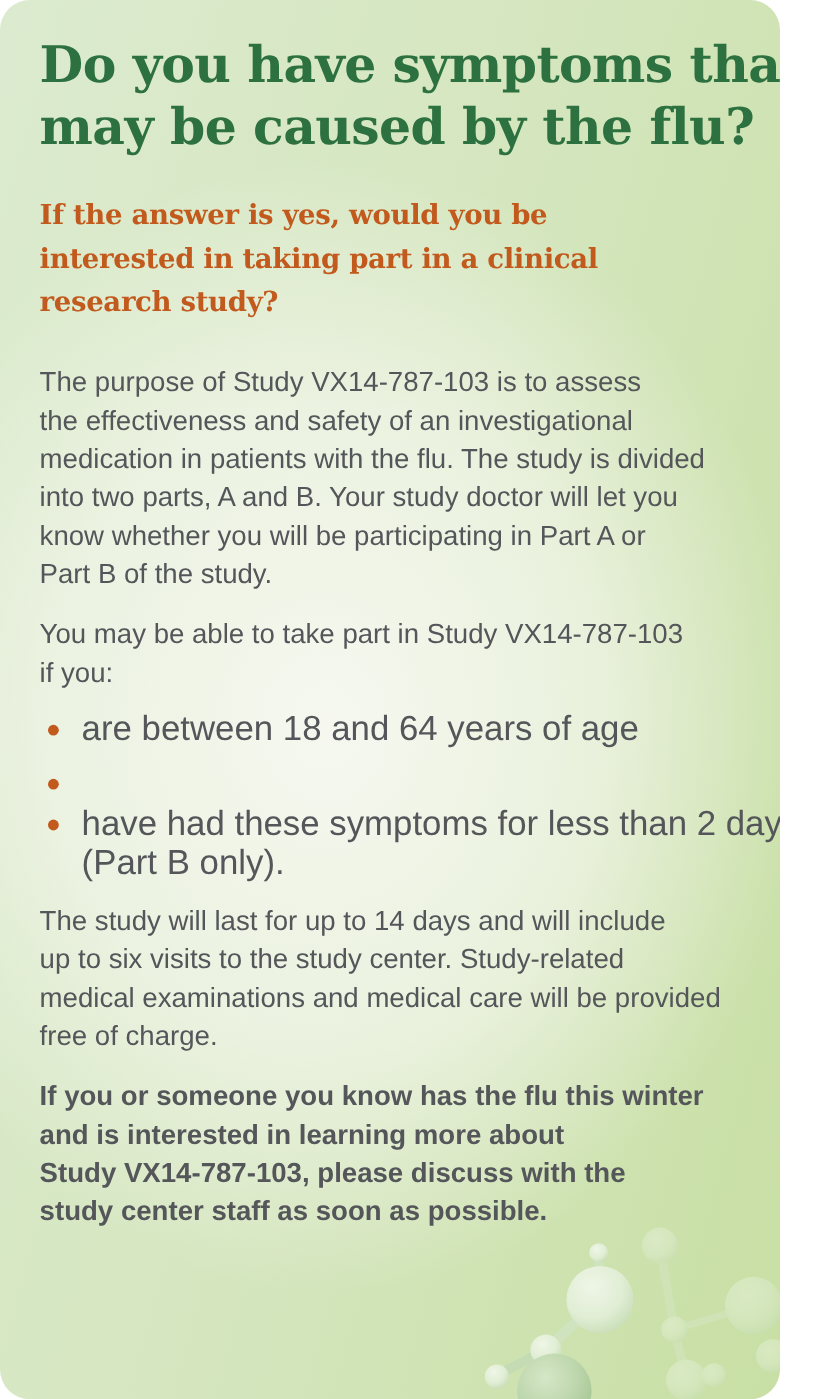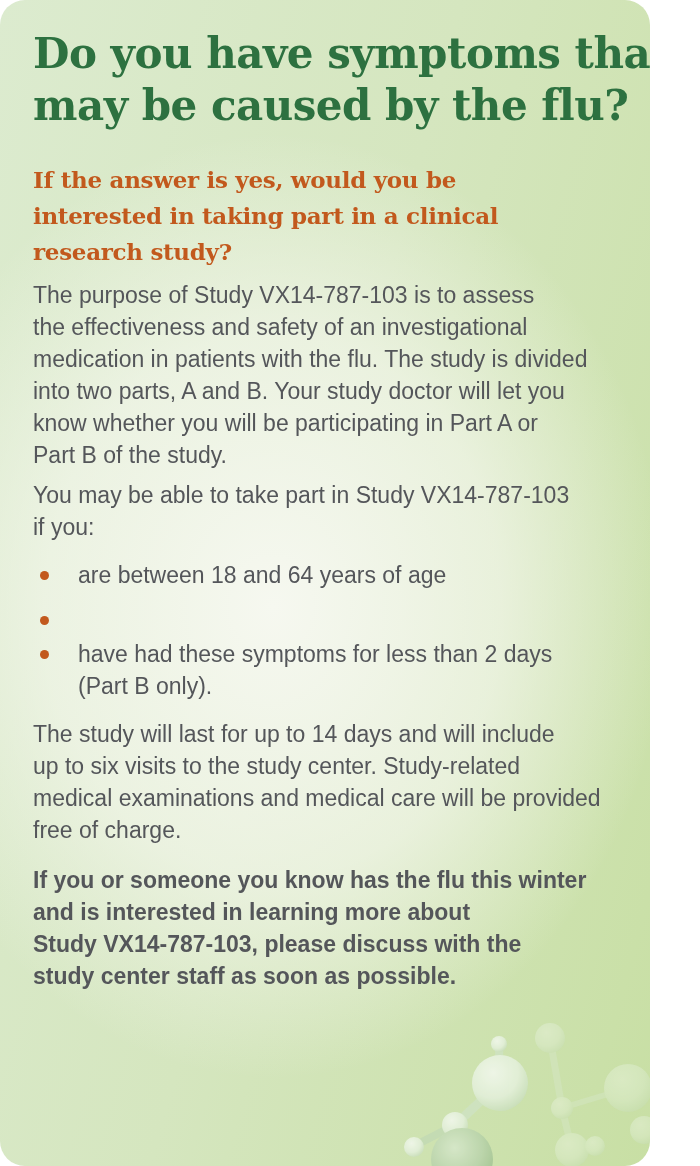--- a/index.html
+++ b/index.html
@@ -44,22 +44,22 @@
     white-space: pre;
   }
 
   p.body-para {
     margin: 0;
     font-size: 23px;
     line-height: 32px;
     color: var(--body-gray, #54565a);
     white-space: pre;
   }
-  p.para-purpose   { margin-top: 9px; }
-  p.para-intro     { margin-top: 8px; }
+  p.para-purpose   { margin-top: 32px; }
+  p.para-intro     { margin-top: 18px; }
   p.para-duration  { margin-top: 16px; }
   p.para-contact   { margin-top: 18px; font-weight: bold; }
 
   ul.eligibility-list {
     list-style: none;
     margin: 16px 0 0 0;
     padding: 0;
   }
   ul.eligibility-list li {
     display: flex;
@@ -68,22 +68,22 @@
   }
   .bullet-dot {
     flex: 0 0 auto;
     width: 9px;
     height: 9px;
     border-radius: 50%;
     background: var(--accent-orange, #c2591d);
     margin: 12px 0 0 7px;
   }
   .li-text {
-    margin-left: 29px;
-    font-size: 23px;
+    margin-left: 19px;
+    font-size: 29px;
     line-height: 32px;
     color: var(--body-gray, #54565a);
     white-space: pre;
   }
 
   .molecule {
     position: absolute;
     right: 0;
     bottom: 0;
     pointer-events: none;

